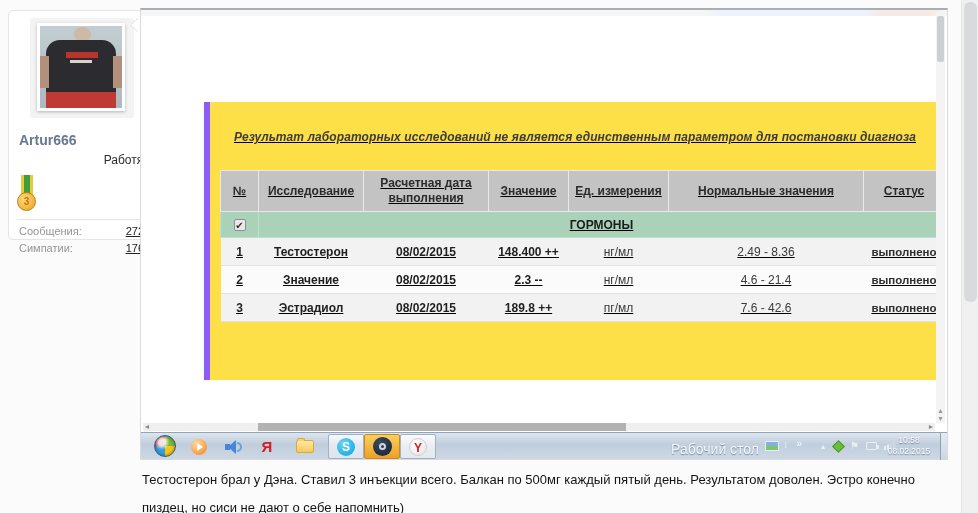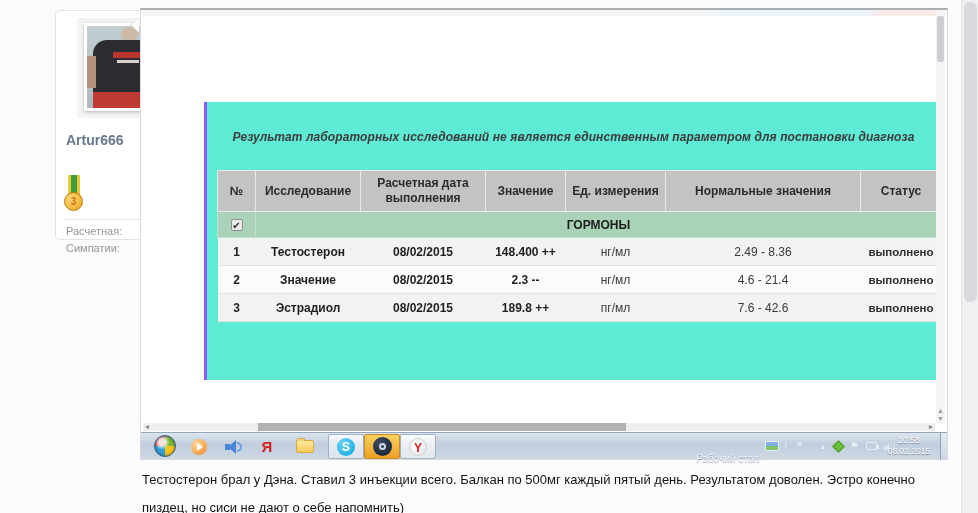--- a/index.html
+++ b/index.html
@@ -2,21 +2,21 @@
 <html><head>
 <meta charset="utf-8">
 <style>
   * { margin:0; padding:0; box-sizing:border-box; }
   html,body { width:978px; height:513px; overflow:hidden; background:#fbfbfc;
               font-family:"Liberation Sans", sans-serif; }
   .page { position:relative; width:978px; height:513px; background:#fbfbfc; }
 
   
   .profile-card { position:absolute; left:8px; top:10px; width:147px; height:230px;
-                  background:#ffffff; border:1px solid #e3e4e6; border-radius:5px;margin-left:47px; }
+                  background:#ffffff; border:1px solid #e3e4e6; border-radius:5px; }
   .avatar-wrap { position:relative; margin:7px auto 0; width:104px; height:100px;
                  background:#f3f3f4; border-radius:3px; }
   .avatar-photo { position:absolute; left:7px; top:5px; width:88px; height:88px;
                   background:linear-gradient(#c3ced2,#aeb9bd);
                   border:3px solid #fff; box-shadow:0 1px 3px rgba(0,0,0,.25); overflow:hidden; }
   .av-head { position:absolute; left:34px; top:1px; width:17px; height:15px; border-radius:50%; background:#cdb9a5; }
   .av-torso { position:absolute; left:6px; top:14px; width:70px; height:56px; background:#2c2c30; border-radius:14px 14px 2px 2px; }
   .av-print { position:absolute; left:26px; top:26px; width:32px; height:6px; background:#b8342c; }
   .av-print2 { position:absolute; left:30px; top:34px; width:22px; height:3px; background:#d8d4cc; }
   .av-arm-l { position:absolute; left:0px; top:30px; width:9px; height:32px; background:#b3907b; }
@@ -38,21 +38,21 @@
                   border-top:7px solid transparent; border-bottom:7px solid transparent;
                   border-right:8px solid #ffffff; filter:drop-shadow(-1px 0 0 #dddddd); }
 
   
   .screenshot { position:absolute; left:140px; top:8px; width:808px; height:452px;
                 background:#ffffff; border:1px solid #d9dadc; border-top:2px solid #a9aeb3; }
   .chrome-haze { position:absolute; left:0; top:0; width:100%; height:6px;
                  background:linear-gradient(90deg, #f4f4f4 0 70%, #e8f0fa 72% 90%, #f6e4e0 92% 98%, #f4f4f4); opacity:.8; }
 
   .report-panel { position:absolute; left:63px; top:92px; width:736px; height:278px;
-                  background:#5eead4; border-left:3px solid #8b5cf6; box-shadow:-2px 0 4px rgba(0,0,0,.03); }
+                  background:#fde047; border-left:6px solid #8b5cf6; box-shadow:-2px 0 4px rgba(0,0,0,.03);text-decoration:underline; }
   .disclaimer { margin:28px 6px 0; text-align:center; font-size:12px; font-style:italic;
                 font-weight:600; color:#3c3c3c; letter-spacing:.1px; }
   .warning-box { margin:12px auto 0; width:722px; height:27px; border:2px solid #cc2a2a;
                  display:flex; align-items:center; justify-content:center; }
   .warning-text { color:#d01414; font-size:13px; font-weight:bold; font-style:italic; }
 
   table.report { margin:26px 0 0 10px; width:724px; border-collapse:collapse; table-layout:fixed;
                  font-size:12px; color:#2b2b2b; }
   table.report th { background:#c3c3c3; font-weight:bold; text-align:center; vertical-align:middle;
                     height:41px; padding:2px 3px; border:1px solid #e9e9e9; line-height:1.25; }
@@ -98,21 +98,21 @@
   .folder-tab { position:absolute; left:0; top:-3px; width:8px; height:3px; background:#f4d576; border:1px solid #d9a93c; border-bottom:none; border-radius:2px 2px 0 0; }
   .tb-btn { position:absolute; top:1px; width:36px; height:25px; border:1px solid #9fb2c5; border-radius:2px;
             display:flex; align-items:center; justify-content:center; }
   .btn-skype { left:187px; background:linear-gradient(rgba(255,255,255,.75), rgba(255,255,255,.35)); }
   .skype-circle { width:18px; height:18px; border-radius:50%; background:radial-gradient(circle at 35% 30%, #6fd0f2, #00a8e4); color:#fff; font-size:12px; font-weight:bold; text-align:center; line-height:18px; }
   .btn-steam { left:223px; background:linear-gradient(#f8d05e,#eda027); border-color:#c98a22; }
   .steam-circle { width:19px; height:19px; border-radius:50%; background:radial-gradient(circle at 35% 30%, #3a4a62, #141e30); display:flex; align-items:center; justify-content:center; }
   .steam-dot { width:7px; height:7px; border-radius:50%; border:2px solid #cfd8e2; }
   .btn-ybr { left:259px; background:linear-gradient(rgba(255,255,255,.85), rgba(255,255,255,.45)); }
   .ybr-circle { width:18px; height:18px; border-radius:50%; background:radial-gradient(circle at 35% 30%, #ffffff, #e4e4e4); color:#d21f1f; font-size:12px; font-weight:bold; text-align:center; line-height:18px; border:1px solid #cfcfcf; }
-  .desk-label { position:absolute; right:188px; top:20px; font-size:10px; color:#f4f8fc; text-shadow:0 1px 1px rgba(40,60,90,.5); }
+  .desk-label { position:absolute; right:188px; top:8px; font-size:14px; color:#f4f8fc; text-shadow:0 1px 1px rgba(40,60,90,.5); }
   .desk-thumb { position:absolute; right:168px; top:8px; width:14px; height:10px; background:linear-gradient(#7fb2e0 0 55%, #7fc46a 55%); border:1px solid #e8eef4; }
   .desk-sep { position:absolute; right:160px; top:7px; font-size:9px; color:#e6ecf2; }
   .desk-chevron { position:absolute; right:145px; top:5px; font-size:10px; color:#f4f8fc; }
   .tray-up { position:absolute; right:122px; top:9px; font-size:8px; color:#eef2f6; }
   .tray-diamond { position:absolute; right:104px; top:9px; width:9px; height:9px; background:#6abf3a; transform:rotate(45deg); border:1px solid #4e9428; }
   .tray-flag { position:absolute; right:88px; top:7px; font-size:10px; color:#e8eef4; }
   .tray-batt { position:absolute; right:70px; top:9px; width:11px; height:8px; border:1px solid #e8eef4; border-radius:1px; }
   .tray-batt::after { content:""; position:absolute; right:-3px; top:2px; width:2px; height:4px; background:#e8eef4; }
   .tray-net { position:absolute; right:52px; top:8px; width:11px; height:9px;
               background:linear-gradient(90deg, #e8eef4 0 2px, transparent 2px 3px, #e8eef4 3px 5px, transparent 5px 6px, #cfd8e2 6px 8px, transparent 8px 9px, #cfd8e2 9px 11px);
@@ -145,21 +145,21 @@
       </div>
     </div>
     <div class="username">Artur666</div>
     <div class="usertitle">Работяга</div>
     <div class="medal">
       <div class="medal-ribbon"></div>
       <div class="medal-circle">3</div>
     </div>
     <div class="stats-divider"></div>
     <div class="stat-row">
-      <span class="stat-label">Расчетная:</span>
+      <span class="stat-label">Сообщения:</span>
       <span class="stat-value">272</span>
     </div>
     <div class="stat-row">
       <span class="stat-label">Симпатии:</span>
       <span class="stat-value">176</span>
     </div>
   </aside>
   <div class="bubble-arrow"></div>
 
   <div class="screenshot">

